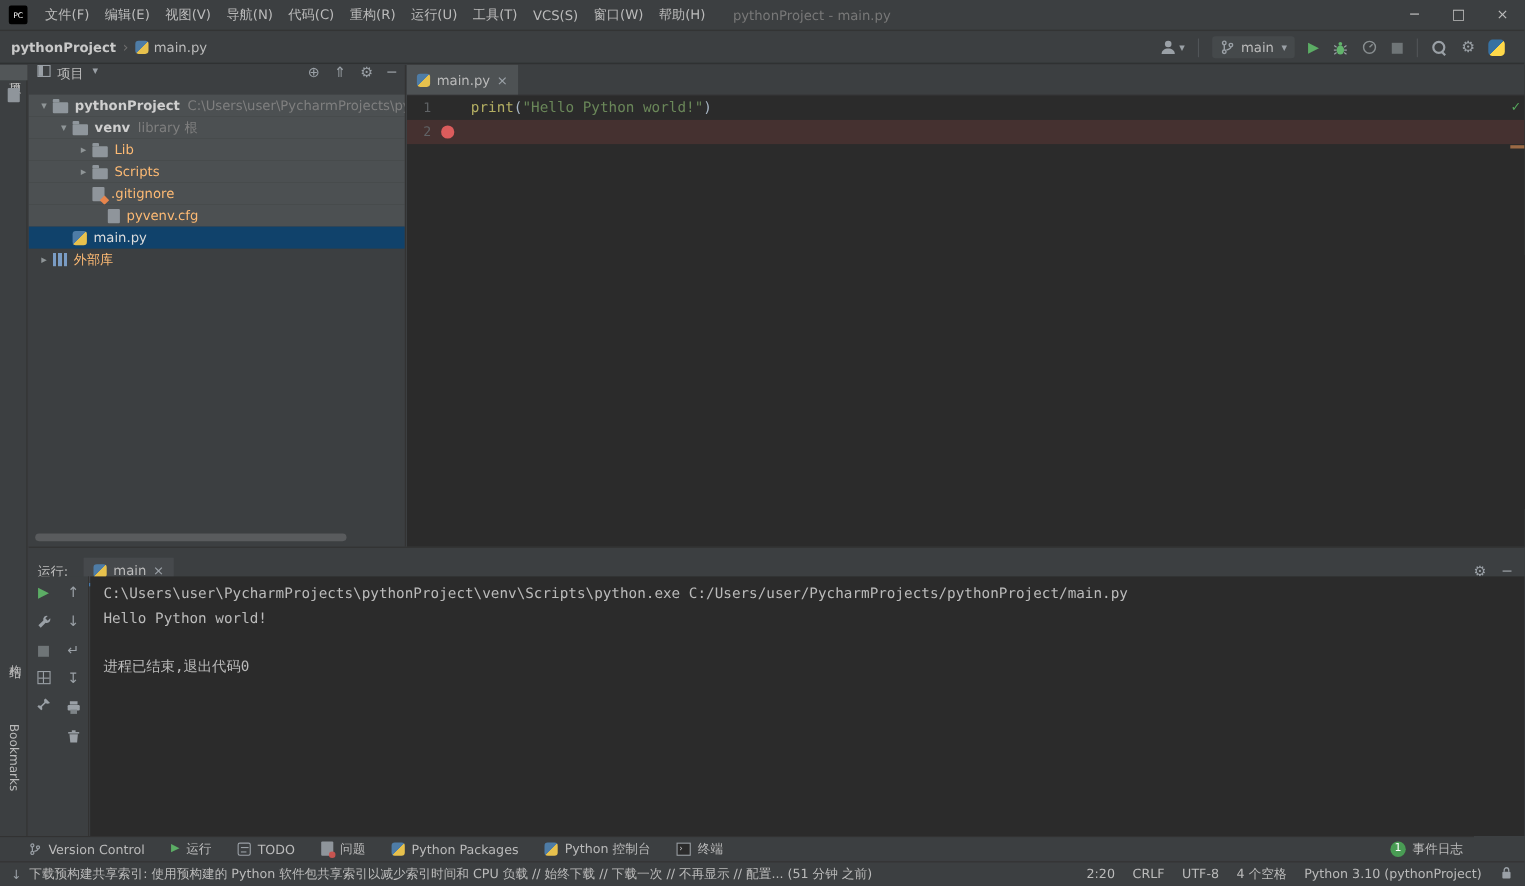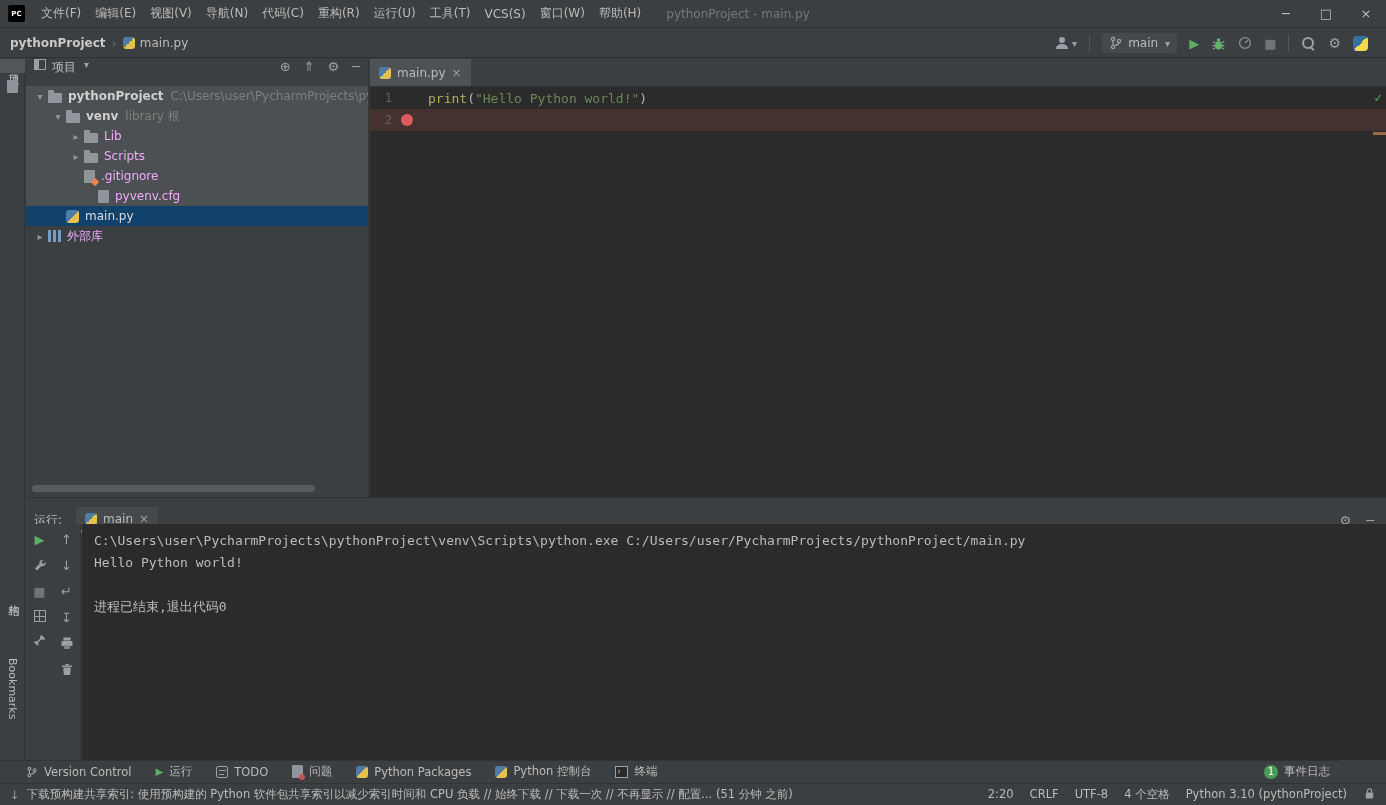--- a/index.html
+++ b/index.html
@@ -5,21 +5,21 @@
   *{margin:0;padding:0;box-sizing:border-box}
   html,body{width:1386px;height:805px;overflow:hidden}
   body{position:relative;background:#3c3f41;color:#bbbbbb;
        font-family:"DejaVu Sans","Liberation Sans",sans-serif;font-size:12px}
   .mono{font-family:"DejaVu Sans Mono","Liberation Mono",monospace}
   .flex{display:flex;align-items:center}
 
   
   #titlebar{position:absolute;left:0;top:0;width:1386px;height:28px;background:#3c3f41;
             border-bottom:1px solid #323232;display:flex;align-items:center}
-  .pc-logo{width:17px;height:17px;background:#000;color:#fff;font-size:7px;font-weight:bold;
+  .pc-logo{width:17px;height:17px;background:#000;color:#fff;font-size:7px;font-weight:normal;
            display:flex;align-items:center;justify-content:center;border-radius:2px;margin:0 9px 0 8px}
   .menu-item{padding:0 7px;height:28px;display:flex;align-items:center;color:#bbbbbb;cursor:default}
   #win-title{margin-left:18px;color:#787878}
   .win-ctrls{margin-left:auto;display:flex;height:28px}
   .win-btn{width:40px;height:28px;display:flex;align-items:center;justify-content:center;color:#bbbbbb;font-size:13px}
 
   
   #navbar{position:absolute;left:0;top:29px;width:1386px;height:29px;background:#3c3f41;
           border-bottom:1px solid #2d2f30;display:flex;align-items:center;padding:0 10px}
   .crumb-strong{font-weight:bold;color:#c9c9c9}
@@ -40,21 +40,21 @@
 
   
   #project{position:absolute;left:26px;top:59px;width:343px;height:438px;background:#3c3f41;
            border-right:1px solid #323232;overflow:hidden}
   #project-header{height:27px;display:flex;align-items:flex-start;padding:0 8px;gap:6px}
   .ph-icons{margin-left:auto;display:flex;align-items:center;gap:13px;color:#9aa0a6;font-size:13px}
   .trow{height:20px;display:flex;align-items:center;white-space:nowrap;overflow:hidden}
   .band{background:#4c5052}
   .sel{background:#10426b}
   .chev{width:16px;text-align:center;color:#8f9597;font-size:10px;flex:none}
-  .tlabel{margin-left:6px;color:#f0abfc}
+  .tlabel{margin-left:6px;color:#fdba74}
   .tlabel.b{font-weight:bold;color:#cfcfcf}
   .tmeta{margin-left:7px;color:#7f7f7f}
   #proj-hscroll{position:absolute;left:6px;bottom:5px;width:283px;height:7px;background:#595b5d;border-radius:4px}
 
   
   #editor{position:absolute;left:370px;top:59px;width:1016px;height:438px;background:#2b2b2b}
   #tabbar{height:28px;background:#3c3f41;border-bottom:1px solid #323232;display:flex}
   .tab{display:flex;align-items:center;gap:6px;padding:0 9px;background:#4e5254;color:#bbbbbb}
   .tab-close{color:#9aa0a6;font-size:12px}
   #ebody{position:absolute;left:0;top:28px;right:0;bottom:0;background:#2b2b2b}

